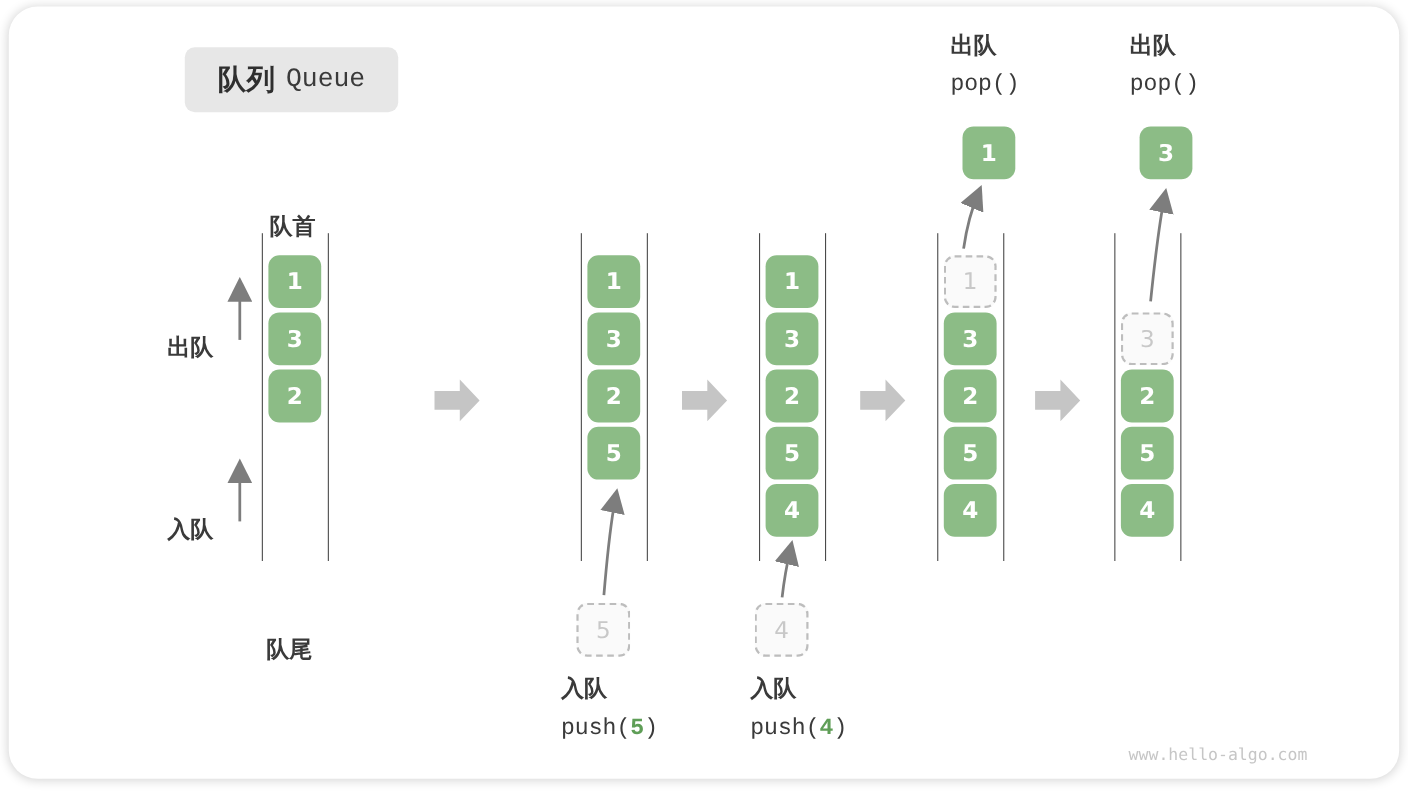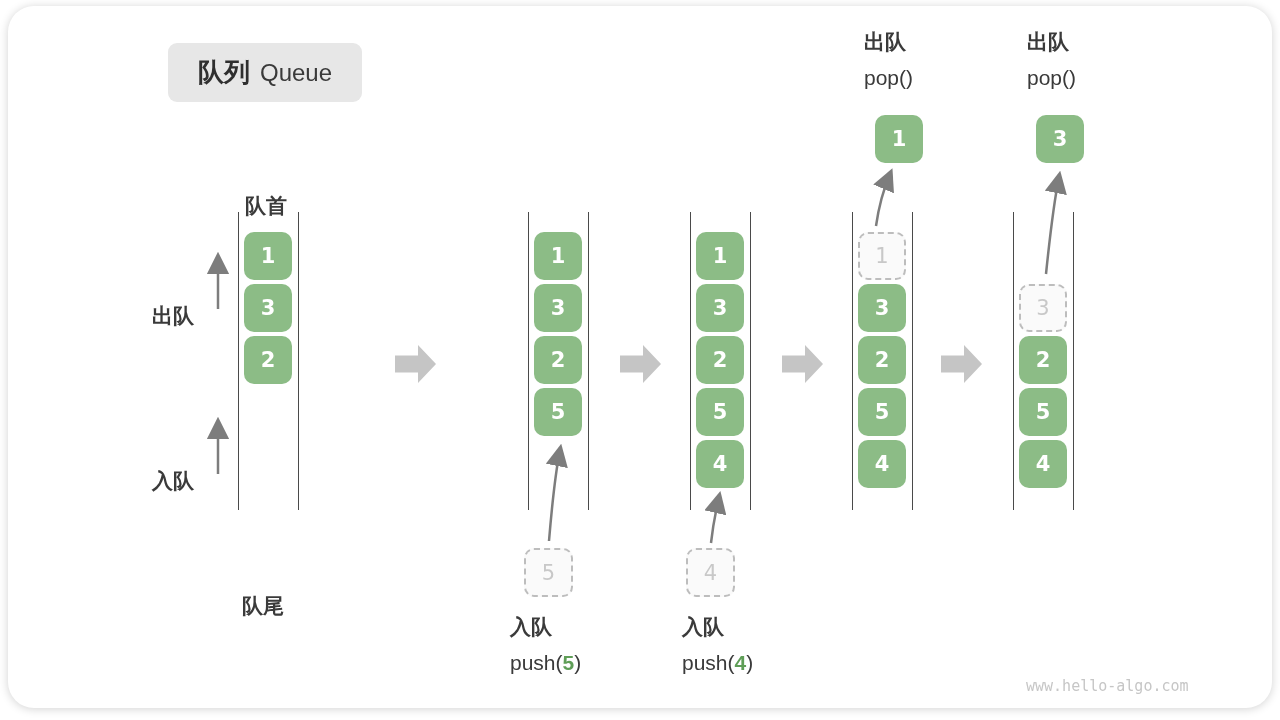--- a/index.html
+++ b/index.html
@@ -11,42 +11,42 @@
     position:absolute;left:8px;top:6px;width:1264px;height:702px;
     background:#ffffff;border-radius:26px;
     box-shadow:0 1px 10px rgba(0,0,0,0.18);
   }
   .title-box{
     position:absolute;left:168px;top:43px;width:194px;height:59px;
     background:var(--title-bg);border-radius:9px;
     display:flex;align-items:center;justify-content:center;gap:10px;text-align:right;
   }
   .title-zh{font-size:26px;font-weight:bold;color:#2f2f2f;}
-  .title-en{font-size:24px;color:#3a3a3a;font-family:Liberation Sans, sans-serif;}
+  .title-en{font-size:24px;color:#3a3a3a;font-family:Liberation Mono, monospace;}
   .lbl{position:absolute;font-size:21px;font-weight:bold;color:var(--text-dark);white-space:nowrap;margin-top:36px;}
   .overlay{position:absolute;left:0;top:0;width:1280px;height:720px;pointer-events:none;}
   .walls{
     position:absolute;box-sizing:border-box;
     border-left:1.5px solid var(--wall);border-right:1.5px solid var(--wall);
   }
   .cell{
     position:absolute;width:48px;height:48px;border-radius:10px;
     display:flex;align-items:center;justify-content:center;
     font-size:21px;font-weight:bold;font-family:"DejaVu Sans",sans-serif;
     box-sizing:border-box;
   }
   .cell.filled{background:var(--box-green);color:var(--box-text);}
   .cell.ghost{
     background:var(--ghost-fill);color:var(--ghost-text);
     border:2px dashed var(--ghost-border);font-weight:normal;
   }
   .op{position:absolute;white-space:nowrap;}
   .op .zh{font-size:21px;font-weight:bold;color:var(--text-dark);line-height:24px;margin-bottom:11px;}
   .op .code{
-    font-family:Liberation Sans, sans-serif;
+    font-family:Liberation Mono, monospace;
     font-size:21px;color:var(--text-dark);line-height:26px;text-align:center;
   }
   .op .code .arg{color:var(--code-accent);font-weight:bold;}
   .watermark{
     position:absolute;left:1026px;top:677px;
     font-family:"DejaVu Sans Mono","Liberation Mono",monospace;
     font-size:15px;color:var(--watermark-text);
   }
 </style>
 </head>
@@ -54,21 +54,21 @@
 
 <div class="canvas">
   <div class="card"></div>
 
   <div class="title-box">
     <span class="title-zh">队列</span>
     <span class="title-en">Queue</span>
   </div>
 
   <div class="lbl" style="left:245px;top:156px;">队首</div>
-  <div class="lbl" style="left:242px;top:556px;">队尾</div>
+  <div class="lbl" style="left:242px;top:540px;">队尾</div>
   <div class="lbl" style="left:152px;top:266px;">出队</div>
   <div class="lbl" style="left:152px;top:431px;">入队</div>
 
   <svg class="overlay" viewBox="0 0 1280 720">
     <defs>
       <marker id="ah" markerWidth="9" markerHeight="9" refX="6.5" refY="4.5" orient="auto">
         <path d="M0,0 L9,4.5 L0,9 z" fill="#7d7d7d"></path>
       </marker>
     </defs>
 

